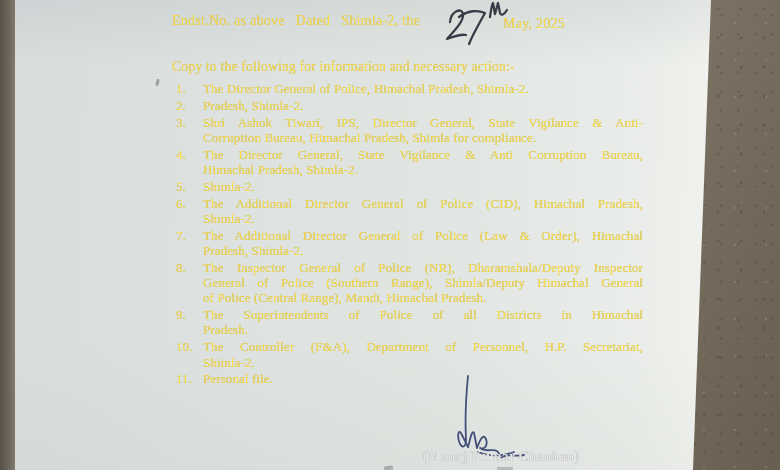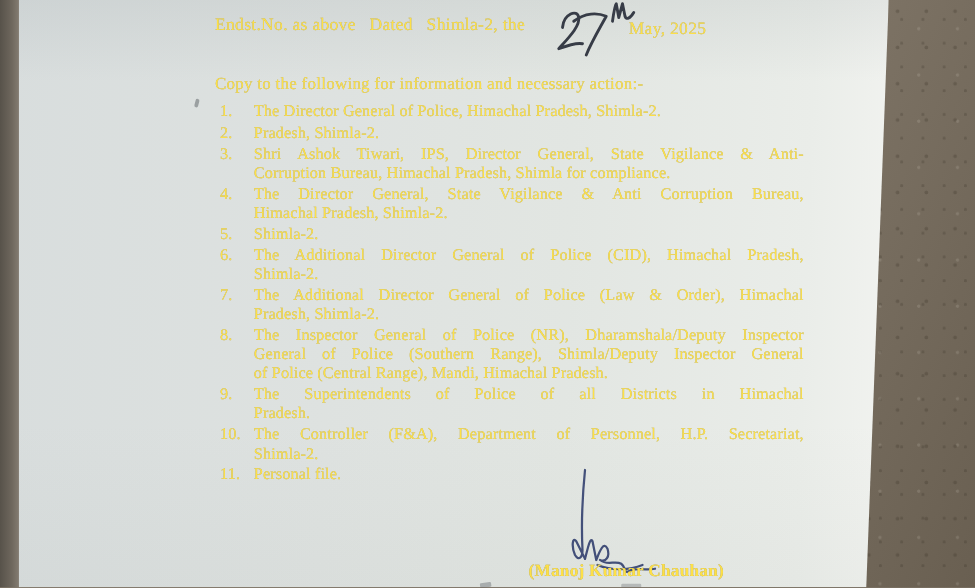--- a/index.html
+++ b/index.html
@@ -60,21 +60,21 @@
   }
   .txt { width: 440px; font-size: 13px; }
   .ln { line-height: 15.3px; letter-spacing: .1px; }
   .ln.j { text-align: justify; text-align-last: justify; }
   .ln.last { text-align: left; white-space: nowrap; }
   
   .signature-svg { position: absolute; left: 428px; top: 336px; }
   .signatory-name {
     position: absolute; left: 418px; top: 449px; width: 166px;
     text-align: center; font-size: 13.8px; font-weight: bold;
-    color: #fde047; letter-spacing: .2px; white-space: nowrap;
+    color: #e5e5e5; letter-spacing: .2px; white-space: nowrap;
     text-shadow: 0 0 .4px rgba(62,67,74,.6);
   }
   
   .stray-mark {
     position: absolute; left: 156px; top: 79px; width: 3px; height: 7px;
     background: rgba(90,95,100,.5); border-radius: 2px; transform: rotate(14deg);
   }
   .frag-a {
     position: absolute; left: 384px; top: 466px; width: 9px; height: 4px;
     background: rgba(85,90,96,.38); border-radius: 1px; transform: rotate(-8deg);
@@ -154,21 +154,21 @@
       <span class="num ink">7.</span>
       <div class="txt ink">
         <div class="ln j">The Additional Director General of Police (Law &amp; Order), Himachal</div>
         <div class="ln last">Pradesh, Shimla-2.</div>
       </div>
     </div>
     <div class="item">
       <span class="num ink">8.</span>
       <div class="txt ink">
         <div class="ln j">The Inspector General of Police (NR), Dharamshala/Deputy Inspector</div>
-        <div class="ln j">General of Police (Southern Range), Shimla/Deputy Inspector General</div>
+        <div class="ln j">General of Police (Southern Range), Shimla/Deputy Himachal General</div>
         <div class="ln last">of Police (Central Range), Mandi, Himachal Pradesh.</div>
       </div>
     </div>
     <div class="item">
       <span class="num ink">9.</span>
       <div class="txt ink">
         <div class="ln j">The Superintendents of Police of all Districts in Himachal</div>
         <div class="ln last">Pradesh.</div>
       </div>
     </div>

